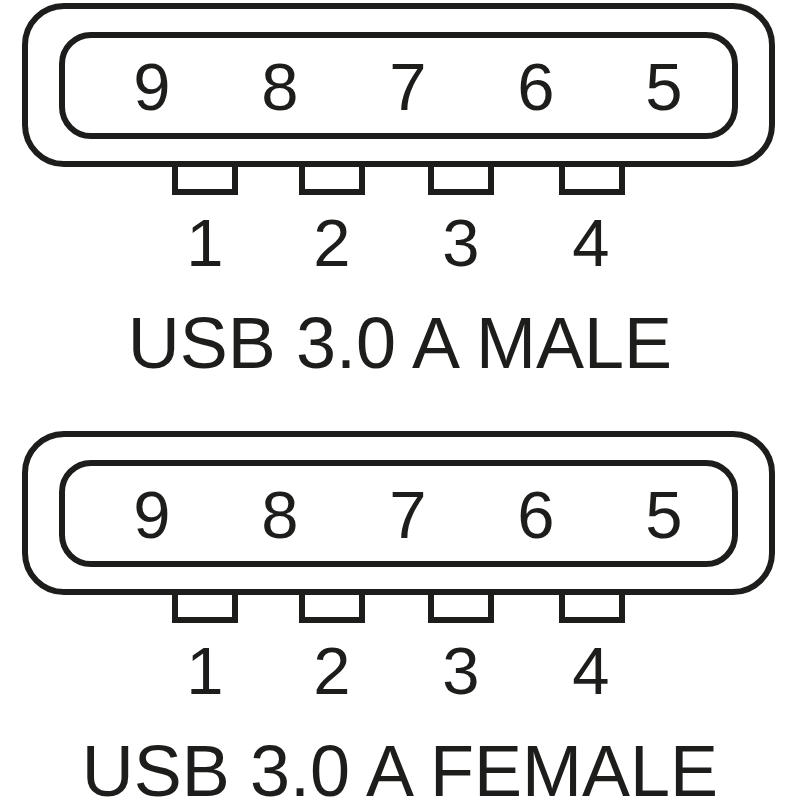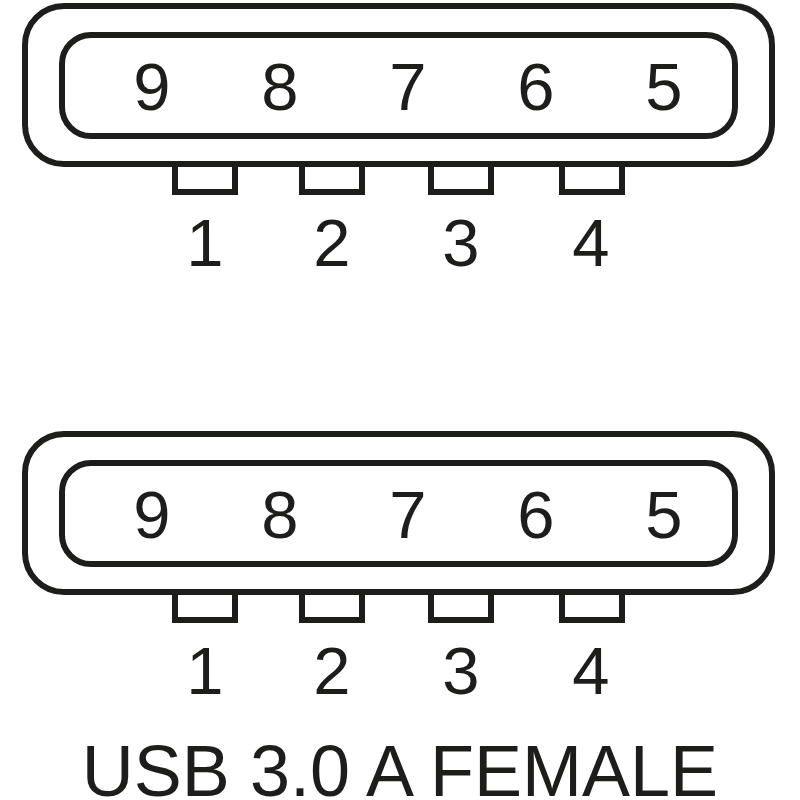--- a/index.html
+++ b/index.html
@@ -78,20 +78,21 @@
   <div class="tab" style="left:172px"></div>
   <div class="tab" style="left:299px"></div>
   <div class="tab" style="left:428px"></div>
   <div class="tab" style="left:559px"></div>
 
   <span class="pin-bottom" style="left:141px">1</span>
   <span class="pin-bottom" style="left:268px">2</span>
   <span class="pin-bottom" style="left:397px">3</span>
   <span class="pin-bottom" style="left:527px">4</span>
 
+  <h2 class="label">USB 3.0 A MALE</h2>
 </section>
 
 <section class="connector" id="connector-female">
   <div class="shell-outer"></div>
   <div class="shell-inner"></div>
 
   <span class="pin-top" style="left:88px">9</span>
   <span class="pin-top" style="left:216px">8</span>
   <span class="pin-top" style="left:344px">7</span>
   <span class="pin-top" style="left:472px">6</span>

